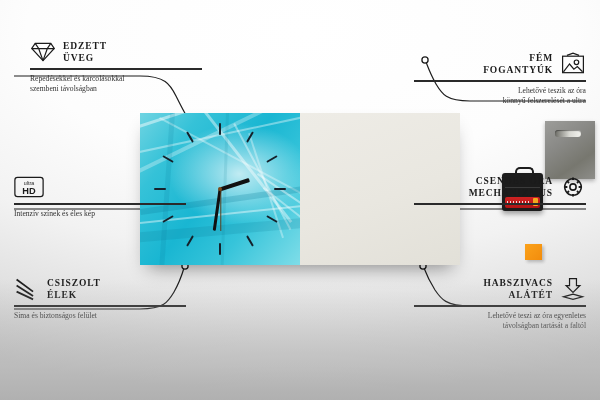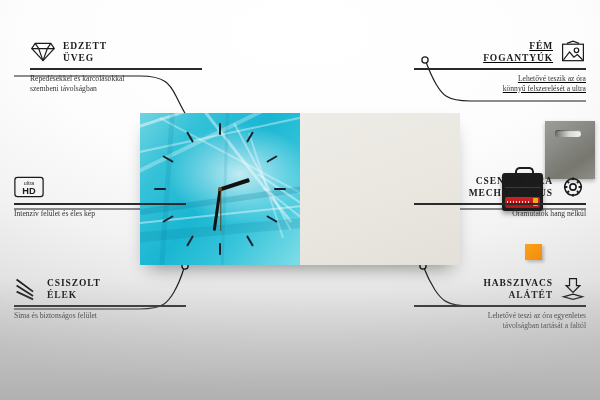--- a/index.html
+++ b/index.html
@@ -195,21 +195,21 @@
       <span class="ico" style="width:30px;">
         <svg viewBox="0 0 34 26" width="30" height="24">
           <rect x="1" y="2" width="32" height="22" rx="3" fill="none" stroke="#1b1b1b" stroke-width="1.4"></rect>
           <text x="17" y="11" font-family="Liberation Sans, sans-serif" font-size="6" fill="#1b1b1b" text-anchor="middle">ultra</text>
           <text x="17" y="21" font-family="Liberation Sans, sans-serif" font-size="10.5" font-weight="bold" fill="#1b1b1b" text-anchor="middle">HD</text>
         </svg>
       </span>
     </div>
     <div class="rule"></div>
     <div class="desc">
-      <span>Intenzív felület és éles kép</span>
+      <span>Intenzív színek és éles kép</span>
     </div>
   </div>
 
   <div class="feat left" style="left:14px;top:277px;">
     <div class="head">
       <span class="ico">
         <svg viewBox="0 0 30 26" width="26" height="24" fill="none" stroke="#1b1b1b" stroke-width="2">
           <path d="M3 2 L22 16"></path>
             <path d="M3 9 L22 21"></path>
             <path d="M3 16 L22 25"></path>
@@ -219,21 +219,21 @@
         <span>CSISZOLT</span><br>
         <span>ÉLEK</span>
       </span>
     </div>
     <div class="rule"></div>
     <div class="desc">
       <span>Sima és biztonságos felület</span>
     </div>
   </div>
 
-  <div class="feat right" style="left:414px;top:40px;text-decoration:underline;">
+  <div class="feat right" style="left:414px;top:52px;">
     <div class="head">
       <span class="ttl">
         <span>FÉM</span><br>
         <span>FOGANTYÚK</span>
       </span>
       <span class="ico">
         <svg viewBox="0 0 30 26" width="26" height="24" fill="none" stroke="#1b1b1b" stroke-width="1.4">
           <path d="M8 3 L15 0.5 L22 3"></path>
           <rect x="3" y="4" width="24" height="19"></rect>
           <circle cx="19" cy="11" r="2.6"></circle>
@@ -256,23 +256,20 @@
       </span>
       <span class="ico">
         <svg viewBox="0 0 30 26" width="26" height="24" fill="none" stroke="#1b1b1b" stroke-width="1.8">
           <path d="M15 3.5 a9.5 9.5 0 1 1 -0.01 0"></path>
           <circle cx="15" cy="13" r="3.6"></circle>
           <path d="M15 2 v3 M15 21 v3 M5.5 13 h3 M21.5 13 h3 M8.3 6.3 l2.1 2.1 M19.6 17.6 l2.1 2.1 M21.7 6.3 l-2.1 2.1 M10.4 17.6 l-2.1 2.1" stroke-width="2.2"></path>
         </svg>
       </span>
     </div>
     <div class="rule"></div>
-    <div class="desc">
-      <span>Óramutatók hang nélkül</span>
-    </div>
   </div>
 
   <div class="feat right" style="left:414px;top:277px;">
     <div class="head">
       <span class="ttl">
         <span>HABSZIVACS</span><br>
         <span>ALÁTÉT</span>
       </span>
       <span class="ico">
         <svg viewBox="0 0 30 26" width="26" height="24" fill="none" stroke="#1b1b1b" stroke-width="1.4">

